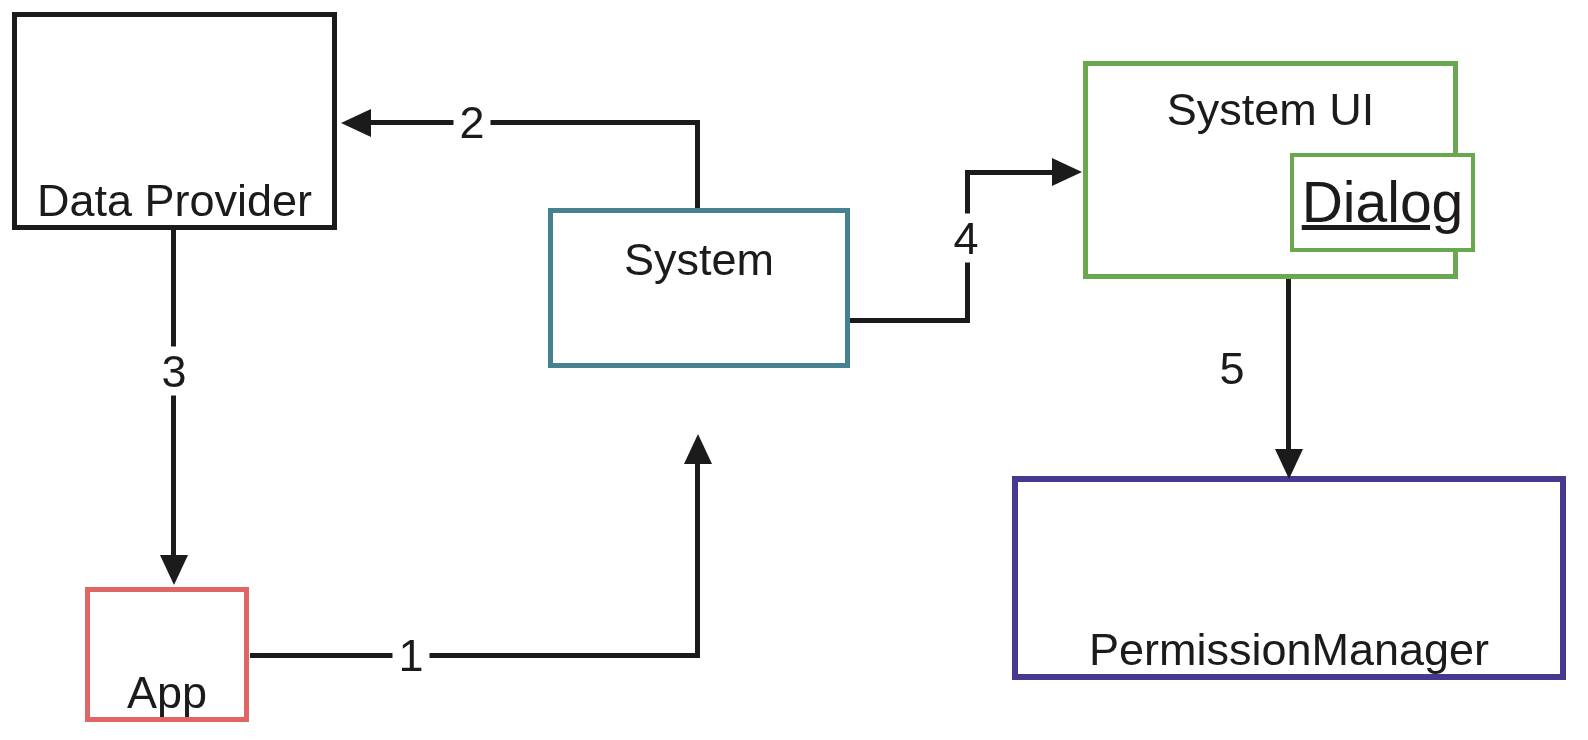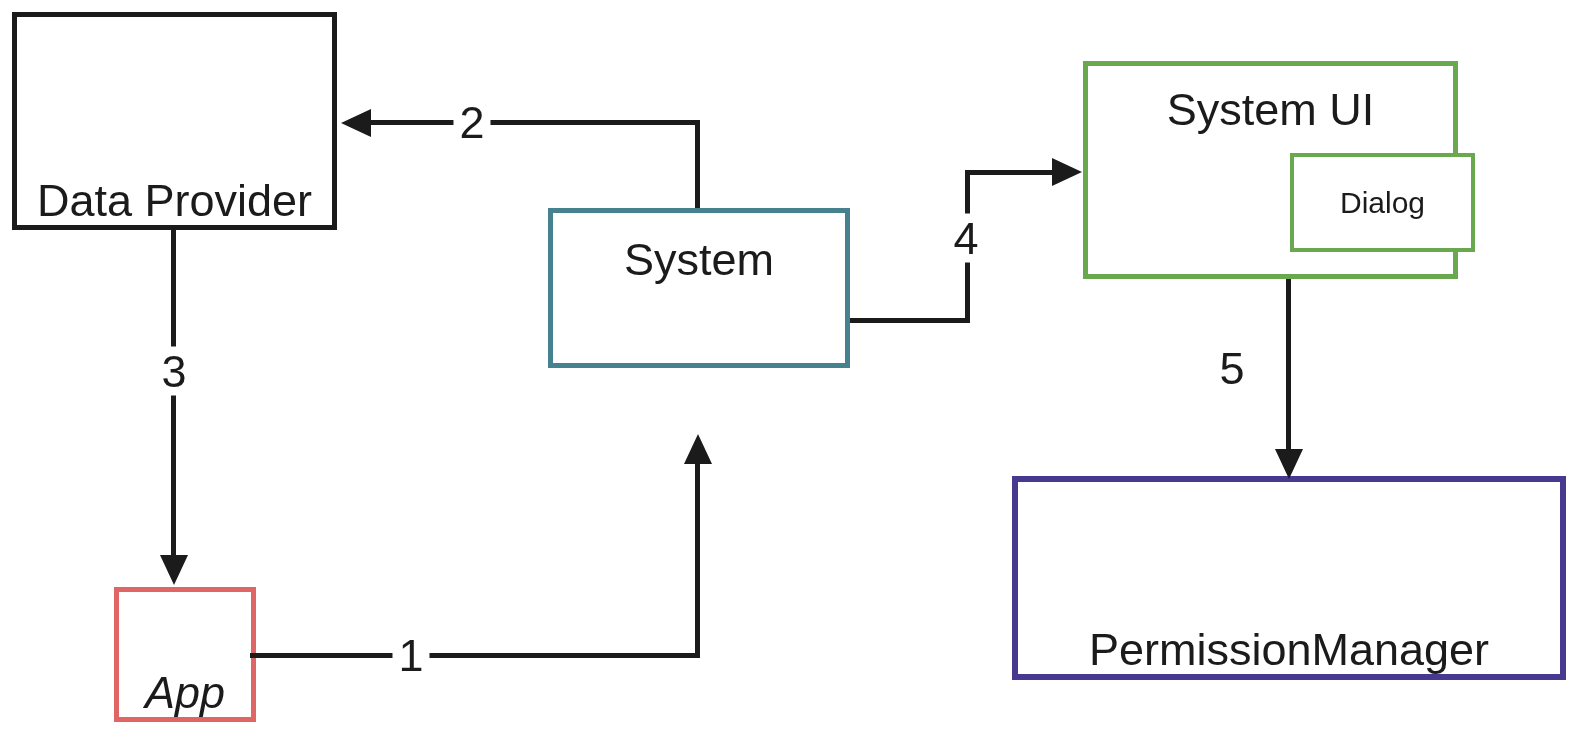--- a/index.html
+++ b/index.html
@@ -31,25 +31,26 @@
     text-align: center;
     font-size: 45px;
     line-height: 1.1;
   }
   .inner-box {
     position: absolute;
     background: #ffffff;
     display: flex;
     align-items: center;
     justify-content: center;
-    font-size: 30px;
+    font-size: 57px;
+    text-decoration: underline;
   }
   
   .data-provider { left: 12px;  top: 12px;  width: 325px; height: 218px; border: 5px solid #1b1b1b; }
-  .app           { left: 114px; top: 587px; width: 142px; height: 135px; border: 5px solid #e06666; font-style: italic; }
+  .app           { left: 85px; top: 587px; width: 164px; height: 135px; border: 5px solid #e06666; }
   .system        { left: 548px; top: 208px; width: 302px; height: 160px; border: 5px solid #45818e; }
   .app-ops       { left: 17px;  top: 102px; width: 249px; height: 95px;  border: 4px solid #45818e; }
   .system-ui     { left: 1083px; top: 61px; width: 375px; height: 218px; border: 5px solid #6aa84f; }
   .dialog        { left: 202px; top: 87px;  width: 185px; height: 99px;  border: 4px solid #6aa84f; }
   .permission-manager { left: 1012px; top: 476px; width: 554px; height: 204px; border: 6px solid #46398f; }
   .system .box-title { top: 22px; }
   .system-ui .box-title { top: 19px; }
 
   
   .seg { position: absolute; background: #1b1b1b; }

